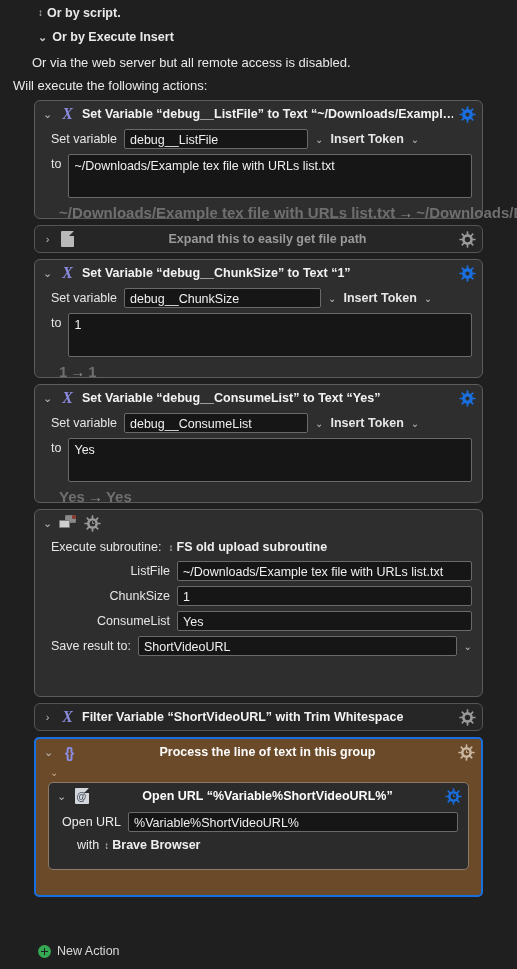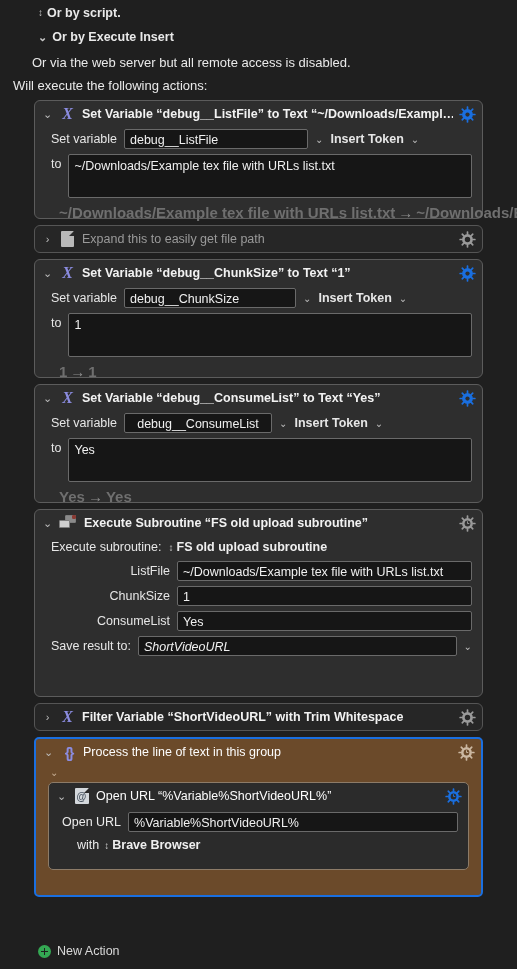--- a/index.html
+++ b/index.html
@@ -39,21 +39,21 @@
   }
   .disc {
     color: #bdbdbd; font-size: 11px; width: 11px;
     display: inline-block; text-align: center; flex: 0 0 auto;
   }
   .title-text {
     font-size: 12.5px; font-weight: bold; color: #f2f2f2;
     white-space: nowrap; overflow: hidden; text-overflow: clip;
     flex: 1 1 auto;
   }
-  .title-text.reg { font-weight: normal; }
+  .title-text.reg { font-weight: bold; text-align: center; }
 
   
   .ic { flex: 0 0 auto; display: inline-flex; align-items: center; justify-content: center; }
   .ic-x {
     font-family: "Liberation Serif", serif;
     font-style: italic; font-weight: bold;
     font-size: 16px; color: #8b8ce0;
     width: 17px; line-height: 1;
   }
   .ic-brace {
@@ -246,21 +246,21 @@
               <rect x="0.4" y="9" width="4" height="2" rx="0.8" transform="rotate(45 10 10)"></rect>
               <rect x="15.6" y="9" width="4" height="2" rx="0.8" transform="rotate(45 10 10)"></rect>
             </g>
           </g>
           <circle cx="10" cy="10" r="2.5" fill="#2e2e2e"></circle>
         </svg>
       </div>
 
       <div class="row" style="margin-top:2px;">
         <span class="lbl">Set variable</span>
-        <span class="fld" style="width:172px;">debug__ChunkSize</span>
+        <span class="fld" style="width:197px;">debug__ChunkSize</span>
         <span class="mini-chev">⌄</span>
         <span class="ins">Insert Token</span>
         <span class="mini-chev">⌄</span>
       </div>
 
       <div class="row" style="margin-top:5px;align-items:flex-start;">
         <span class="lbl" style="padding-top:3px;">to</span>
         <span class="fld tall" style="flex:1 1 auto;">1</span>
       </div>
 
@@ -287,21 +287,21 @@
               <rect x="0.4" y="9" width="4" height="2" rx="0.8" transform="rotate(45 10 10)"></rect>
               <rect x="15.6" y="9" width="4" height="2" rx="0.8" transform="rotate(45 10 10)"></rect>
             </g>
           </g>
           <circle cx="10" cy="10" r="2.5" fill="#2e2e2e"></circle>
         </svg>
       </div>
 
       <div class="row" style="margin-top:2px;">
         <span class="lbl">Set variable</span>
-        <span class="fld" style="width:148px;text-align:center;">debug__ConsumeList</span>
+        <span class="fld" style="width:184px;">debug__ConsumeList</span>
         <span class="mini-chev">⌄</span>
         <span class="ins">Insert Token</span>
         <span class="mini-chev">⌄</span>
       </div>
 
       <div class="row" style="margin-top:5px;align-items:flex-start;">
         <span class="lbl" style="padding-top:3px;">to</span>
         <span class="fld tall" style="flex:1 1 auto;">Yes</span>
       </div>
 
@@ -311,21 +311,20 @@
     </div>
 
     <div class="act" style="height:188px;">
       <div class="title-row">
         <span class="disc">⌄</span>
         <span class="ic ic-sub">
           <i class="a"></i>
             <i class="c"></i>
             <i class="b"></i>
         </span>
-        <span class="title-text">Execute Subroutine “FS old upload subroutine”</span>
         <svg class="gear" viewBox="0 0 20 20">
           <g fill="#9a9a9a">
             <circle cx="10" cy="10" r="6.4"></circle>
             <g>
               <rect x="9" y="0.4" width="2" height="4" rx="0.8"></rect>
               <rect x="9" y="15.6" width="2" height="4" rx="0.8"></rect>
               <rect x="0.4" y="9" width="4" height="2" rx="0.8"></rect>
               <rect x="15.6" y="9" width="4" height="2" rx="0.8"></rect>
               <rect x="9" y="0.4" width="2" height="4" rx="0.8" transform="rotate(45 10 10)"></rect>
               <rect x="9" y="15.6" width="2" height="4" rx="0.8" transform="rotate(45 10 10)"></rect>
@@ -356,21 +355,21 @@
         <span class="fld" style="width:295px;">1</span>
       </div>
 
       <div class="row" style="margin-top:5px;justify-content:flex-end;">
         <span class="lbl">ConsumeList</span>
         <span class="fld" style="width:295px;">Yes</span>
       </div>
 
       <div class="row" style="margin-top:5px;">
         <span class="lbl">Save result to:</span>
-        <span class="fld" style="width:330px;font-style:italic;">ShortVideoURL</span>
+        <span class="fld" style="width:330px;">ShortVideoURL</span>
         <span class="mini-chev">⌄</span>
       </div>
     </div>
 
     <div class="act collapsed" style="height:28px;">
       <div class="title-row" style="height:26px;">
         <span class="disc">›</span>
         <span class="ic ic-x">X</span>
         <span class="title-text">Filter Variable “ShortVideoURL” with Trim Whitespace</span>
         <svg class="gear" viewBox="0 0 20 20">

